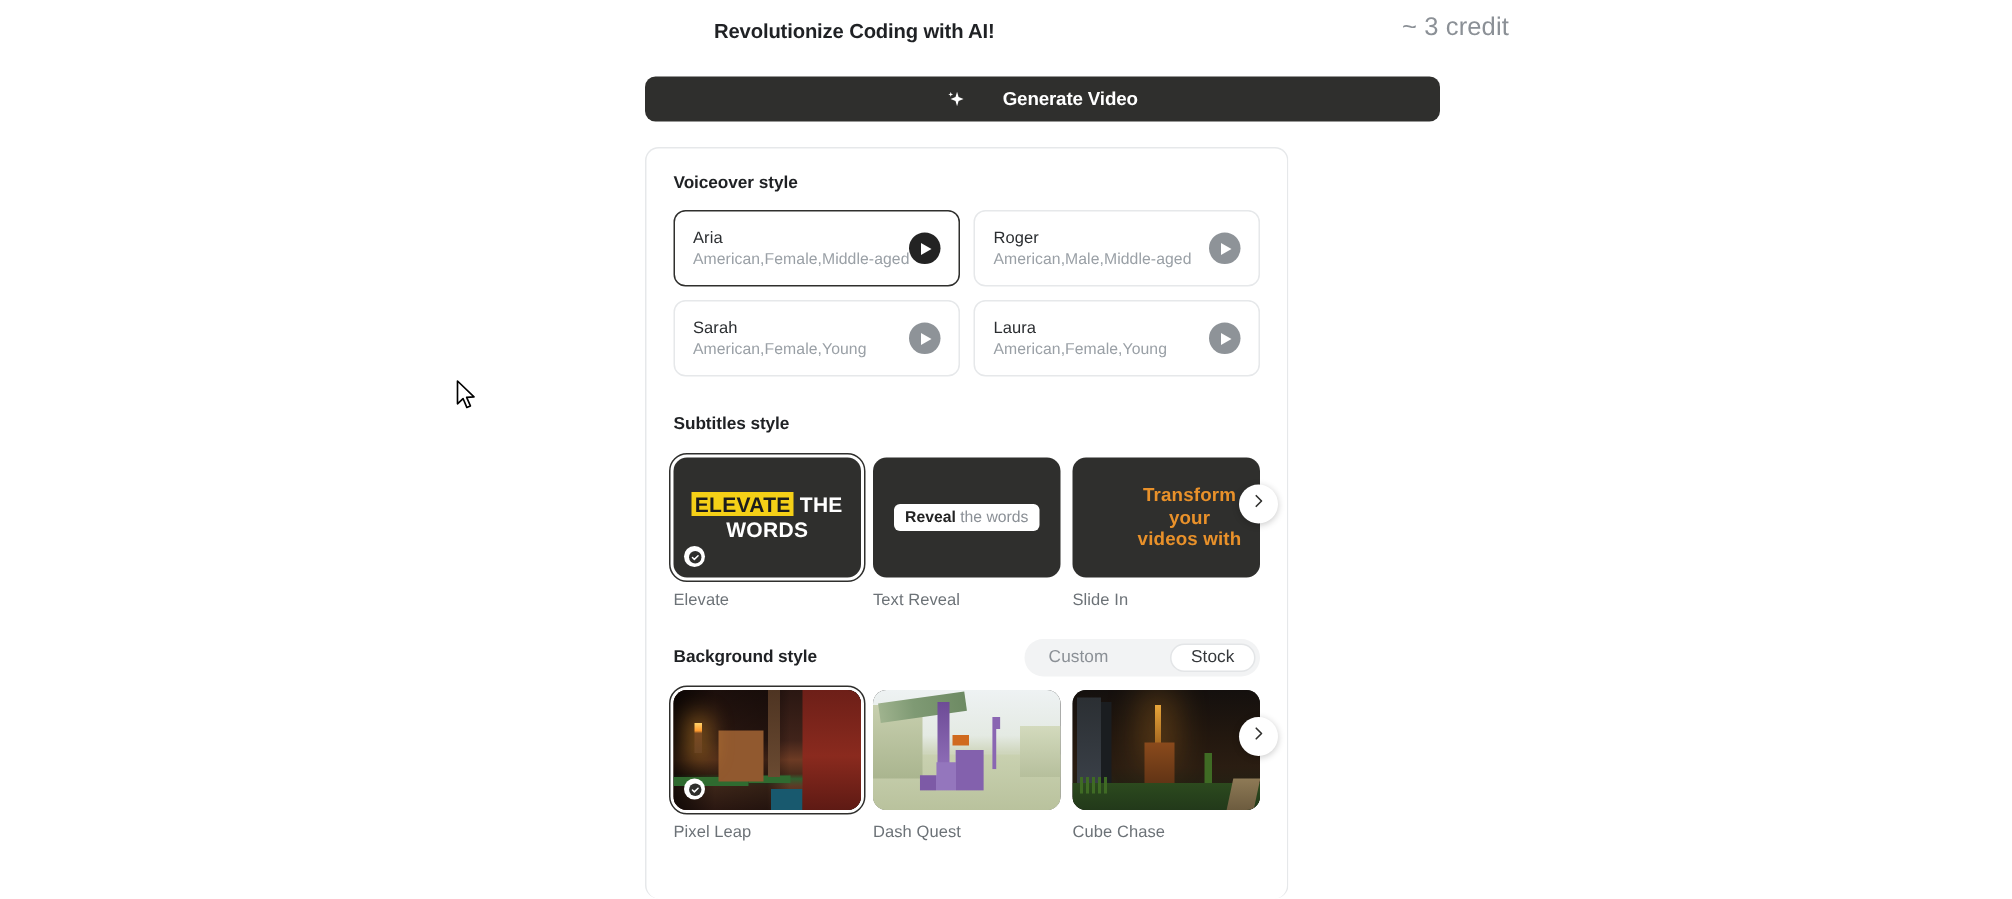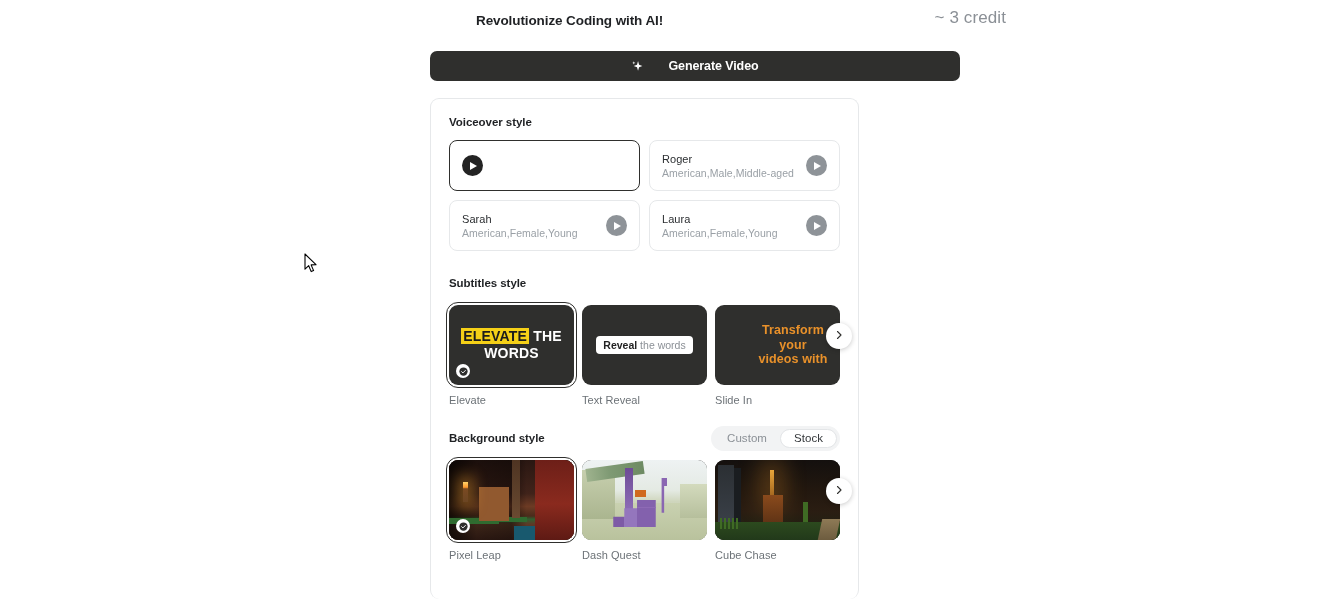--- a/index.html
+++ b/index.html
@@ -140,20 +140,21 @@
     height: 20px;
   }
 
   .toggle {
     display: flex;
     align-items: center;
     background: #f2f3f4;
     border-radius: 14px;
     padding: 3px;
     height: 25px;
+    gap: 28px;
   }
   .toggle-opt {
     font-size: 11.5px;
     color: #8b9096;
     padding: 0 13px;
     line-height: 19px;
     border-radius: 12px;
     cursor: pointer;
     letter-spacing: 0.05px;
   }
@@ -412,20 +413,24 @@
     <span>Generate Video</span>
   </button>
 
   <div class="panel">
 
     <div class="section-label">Voiceover style</div>
 
     <div class="voice-grid">
 
       <div class="voice-card selected">
+        <div class="voice-text">
+          <div class="voice-name">Aria</div>
+          <div class="voice-meta">American,Female,Middle-aged</div>
+        </div>
         <div class="play-btn active">
             <div class="play-tri"></div>
           </div>
       </div>
 
       <div class="voice-card">
         <div class="voice-text">
           <div class="voice-name">Roger</div>
           <div class="voice-meta">American,Male,Middle-aged</div>
         </div>

